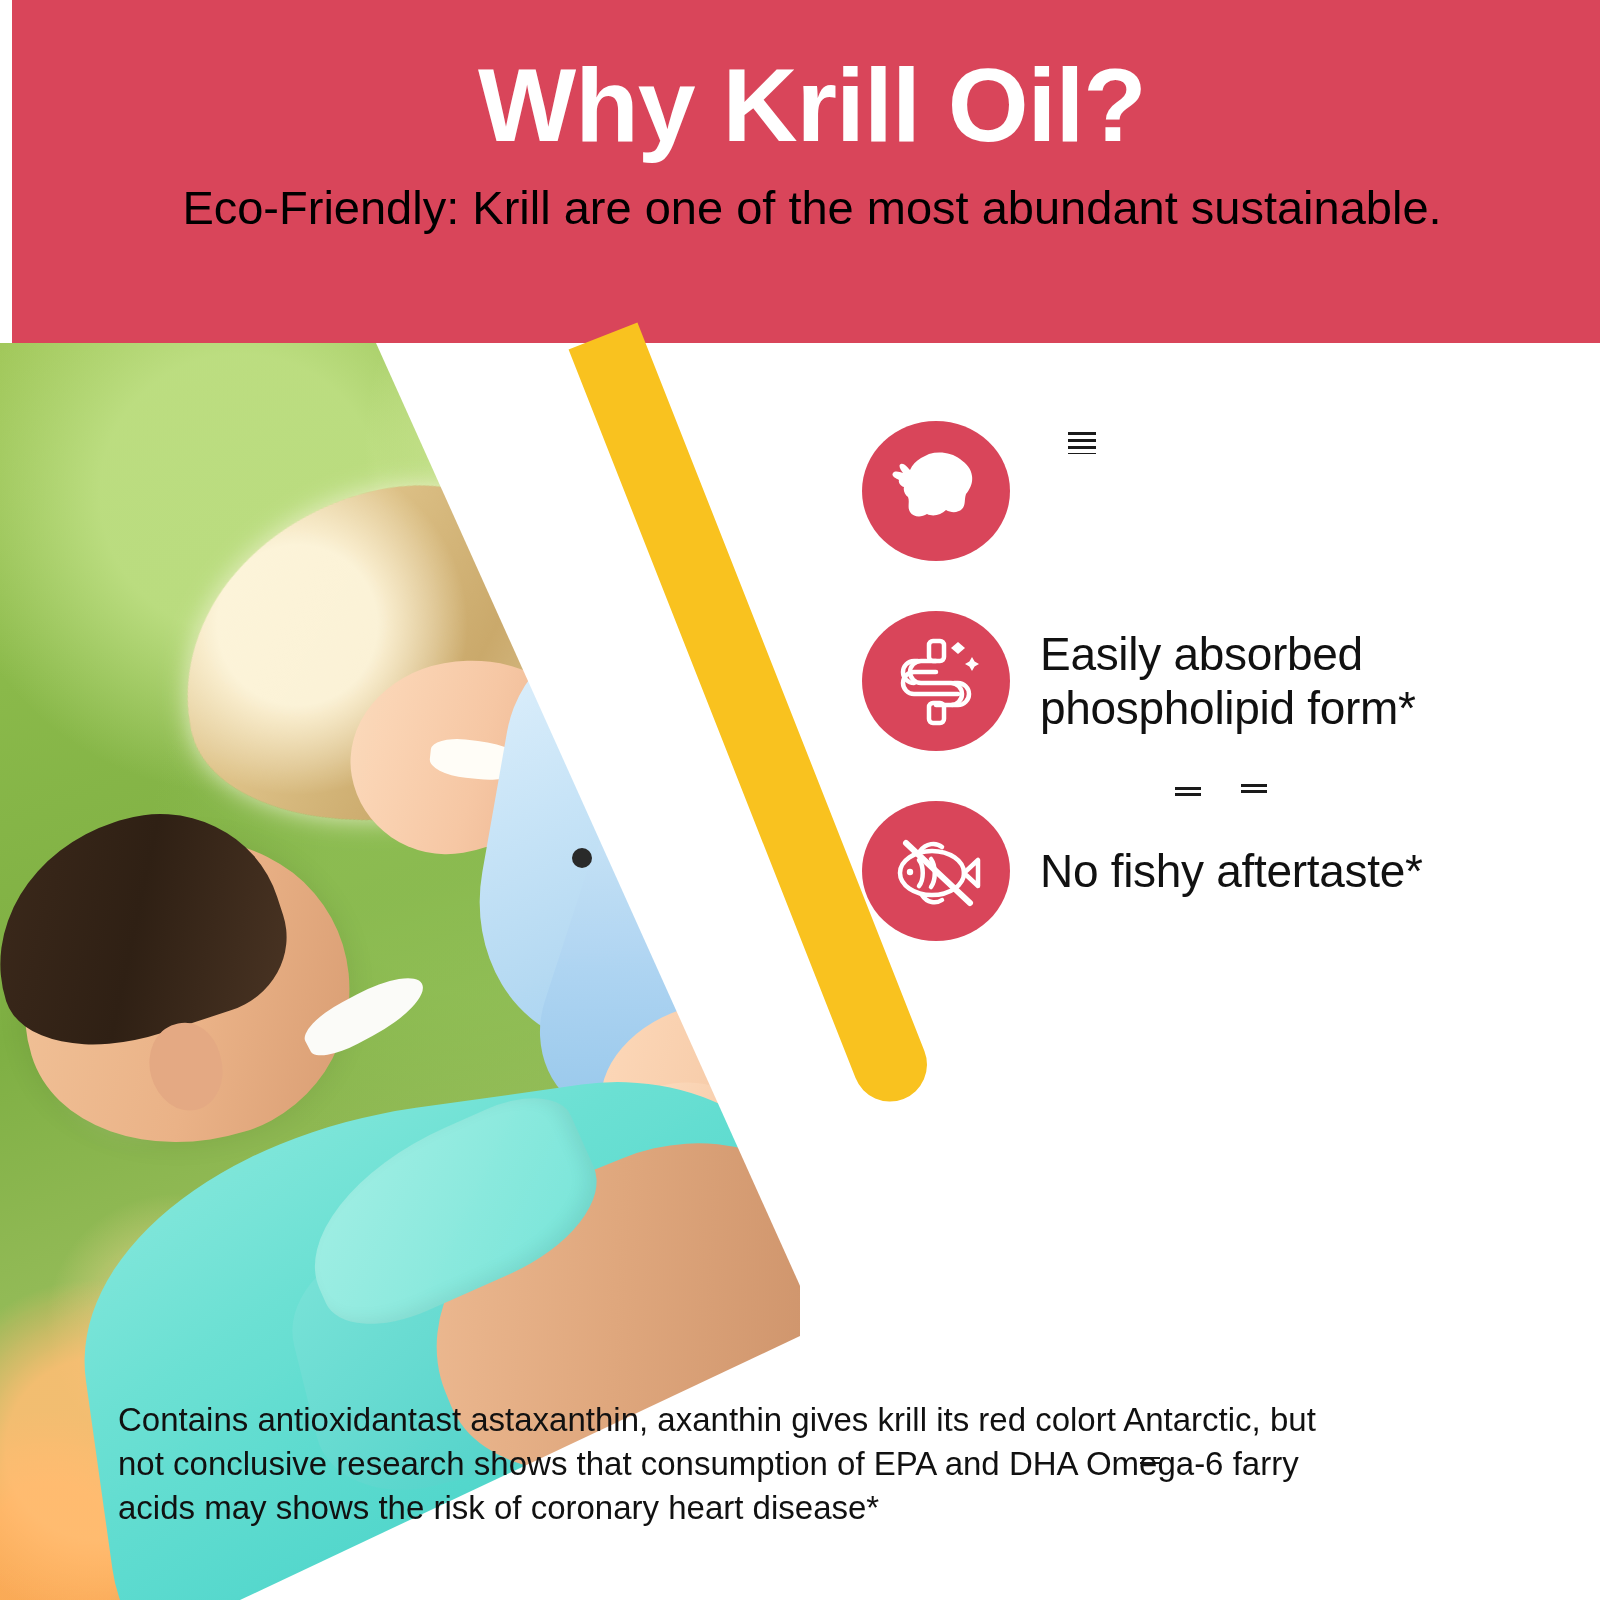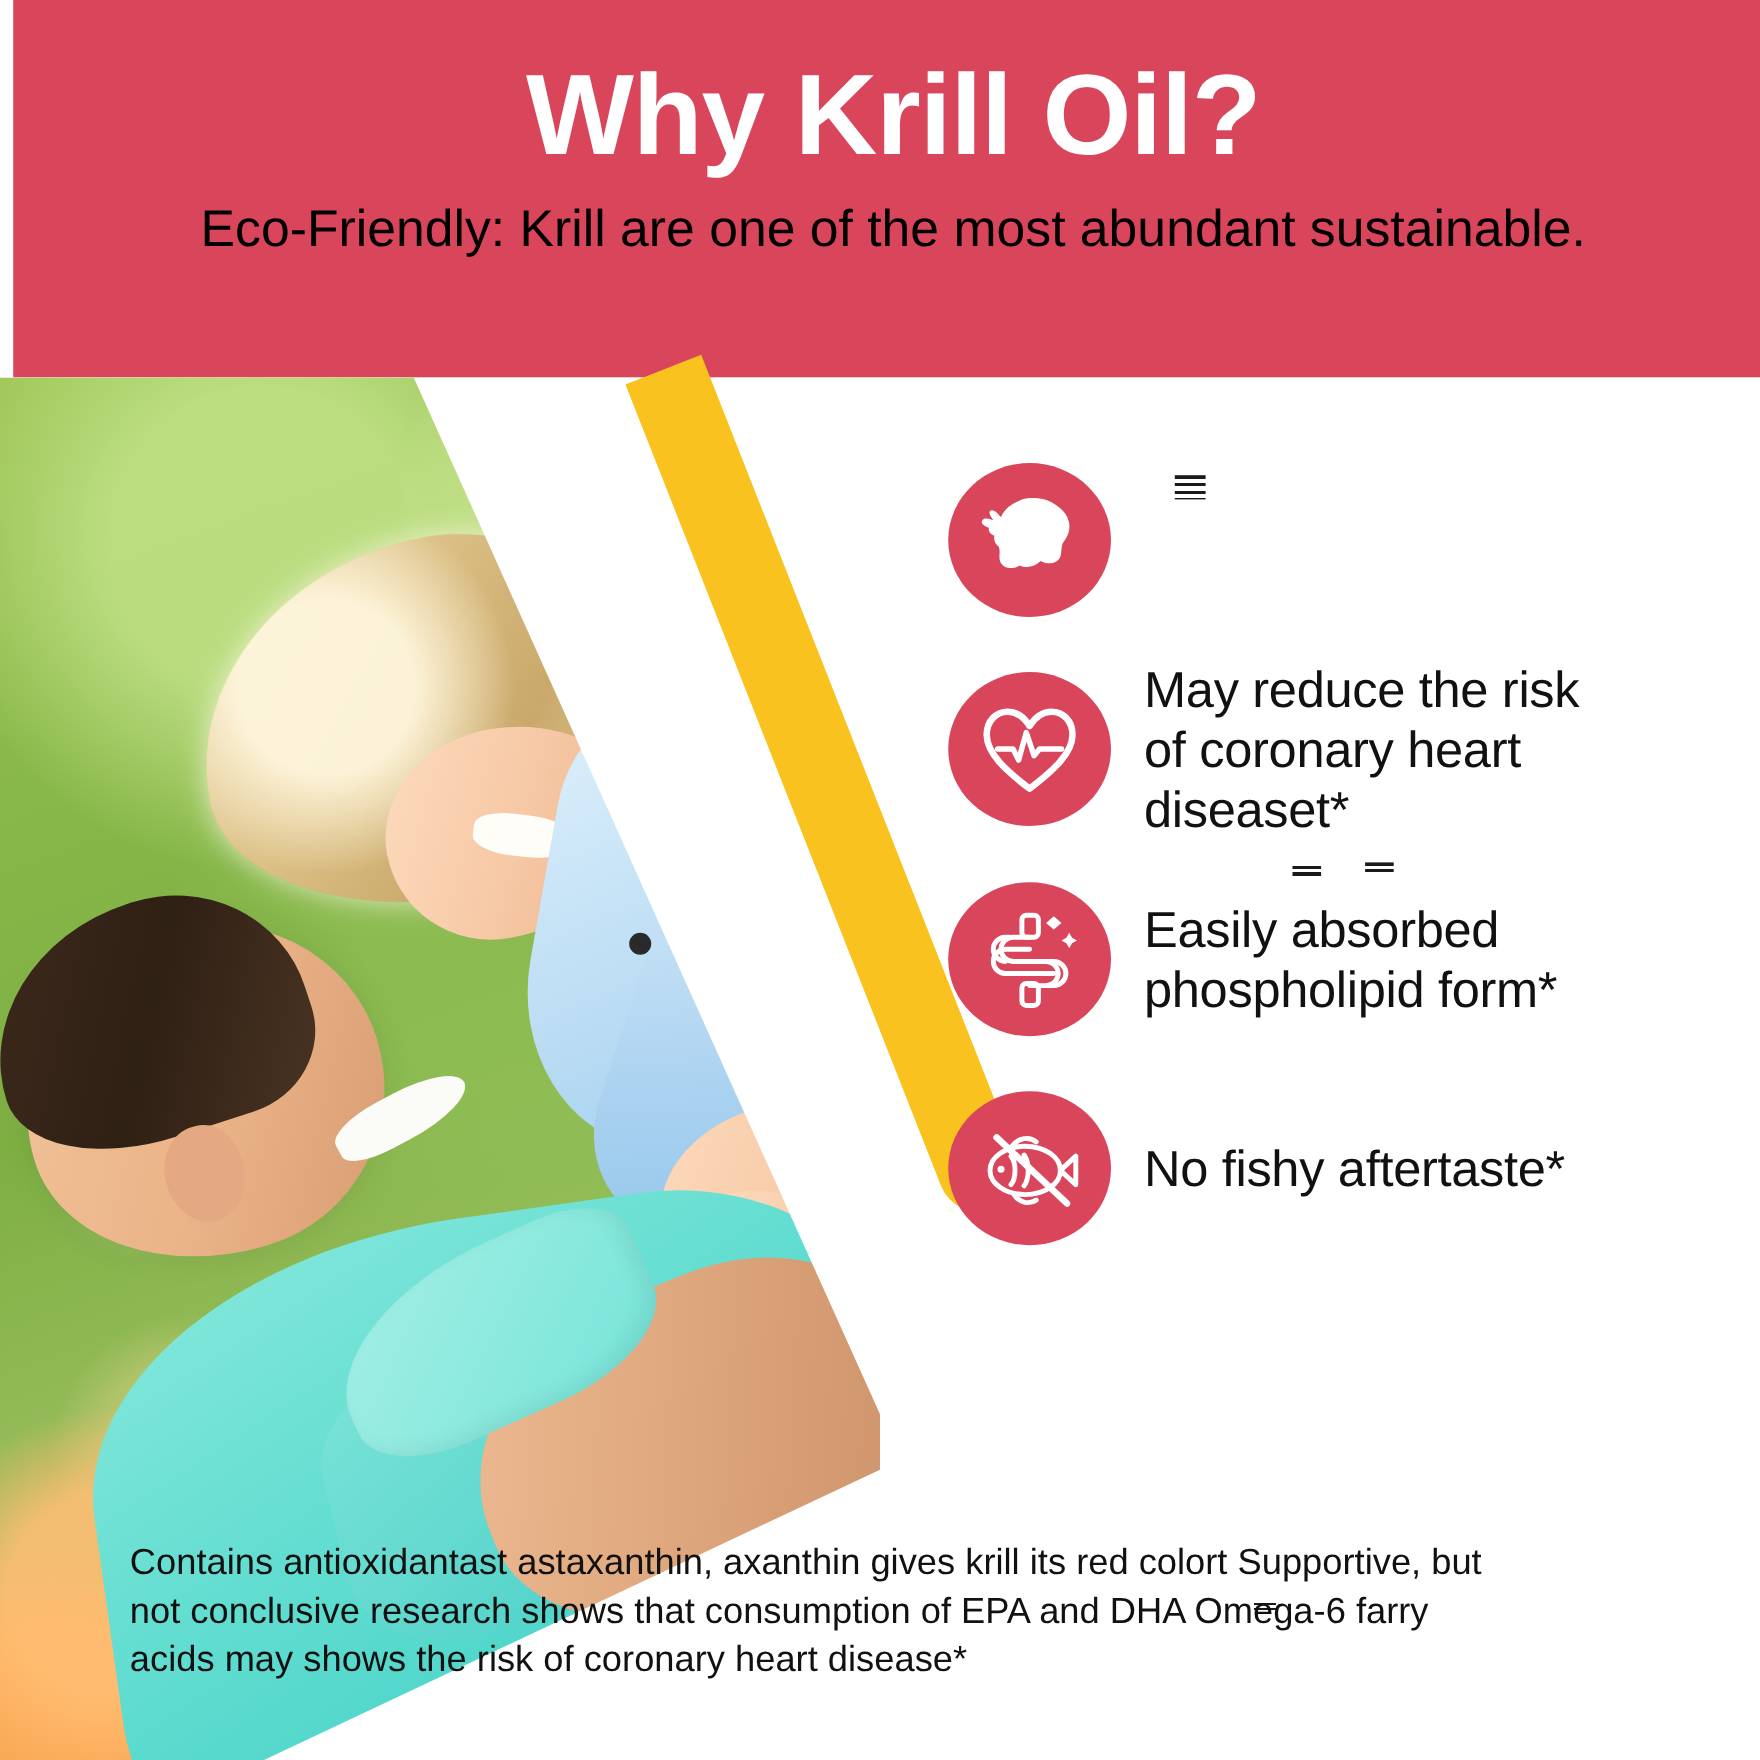--- a/index.html
+++ b/index.html
@@ -287,34 +287,20 @@
           <path fill="#ffffff" d="M41 9 C52 6 64 8 72 14 C79 19 83 24 84 31 C85 38 82 44 78 49
             C76 55 78 60 74 64 C70 68 63 68 58 65 C53 70 45 72 39 69 C33 73 25 72 22 67
             C19 62 22 57 20 52 C17 50 15 46 16 42 C13 41 10 38 11 35 C7 33 3 31 5 28
             C7 25 12 27 15 28 C12 24 10 20 13 19 C16 18 19 22 22 25 C24 20 28 16 33 13 Z"></path>
         </svg>
       </div>
       <div class="feature-text">
       </div>
     </div>
 
-    <div class="feature">
-      <div class="feature-icon">
-        <svg width="98" height="92" viewBox="0 0 98 92" aria-hidden="true">
-          <path fill="none" stroke="#ffffff" stroke-width="6" stroke-linejoin="round" stroke-linecap="round" d="M49 82 C28 66 10 50 10 33 C10 20 19 12 29 12 C37 12 44 17 49 25
-               C54 17 61 12 69 12 C79 12 88 20 88 33 C88 50 70 66 49 82 Z"></path>
-          <path fill="none" stroke="#ffffff" stroke-width="5" stroke-linejoin="round" stroke-linecap="round" d="M20 46 H34 L39 56 L46 31 L53 52 L58 46 H78"></path>
-        </svg>
-      </div>
-      <div class="feature-text">
-        <span class="ln">May reduce the risk</span>
-        <span class="ln">of coronary heart</span>
-        <span class="ln">diseaset*</span>
-      </div>
-    </div>
 
     <div class="feature">
       <div class="feature-icon">
         <svg width="96" height="96" viewBox="0 0 96 96" aria-hidden="true">
           <g fill="none" stroke="#ffffff" stroke-width="4.5" stroke-linejoin="round" stroke-linecap="round">
             <rect x="41" y="8" width="15" height="20" rx="4"></rect>
             <rect x="41" y="70" width="15" height="20" rx="4"></rect>
             <path d="M48 28 H33 a11 11 0 0 0 0 22 h30 a11 11 0 0 1 0 22 H48"></path>
             <path d="M48 39 H26 a11 11 0 0 0 0 22 h44"></path>
             <path d="M30 28 h-4 a11 11 0 0 0 0 22"></path>
@@ -351,18 +337,18 @@
     </div>
 
   </div>
 
   <div class="glitch-e"></div>
   <div class="glitch-d"></div>
   <div class="glitch-d2"></div>
   <div class="glitch-dha"></div>
 
   <div class="disclaimer">
-    <span class="ln">Contains antioxidantast  astaxanthin, axanthin gives krill its red colort Supportive, but</span>
+    <span class="ln">Contains antioxidantast  astaxanthin, axanthin gives krill its red colort Antarctic, but</span>
     <span class="ln">not conclusive research shows that consumption of EPA and DHA Omega-6 farry</span>
     <span class="ln">acids may shows the risk of coronary heart disease*</span>
   </div>
 
 </div>
 
 </body></html>

